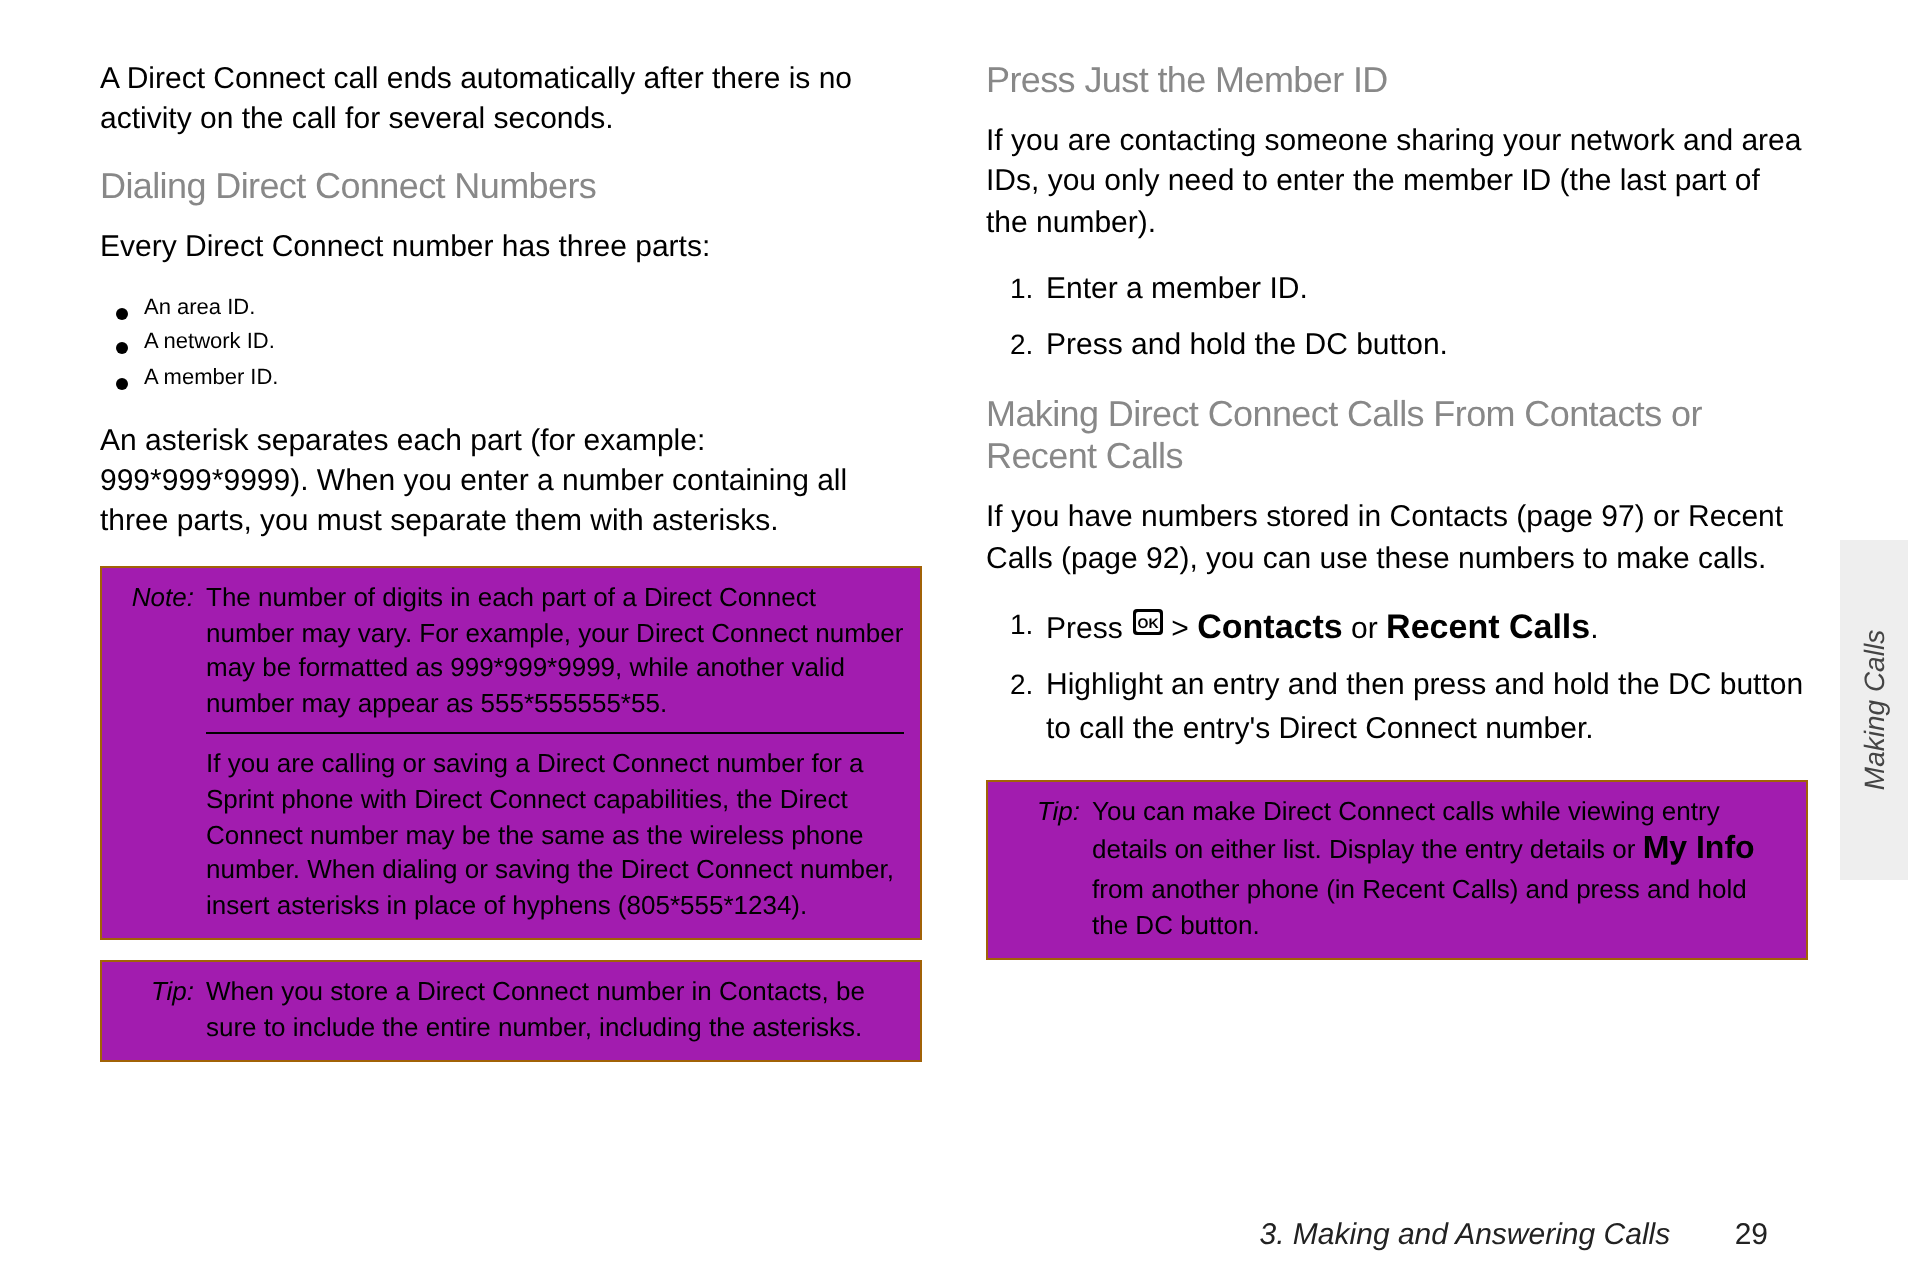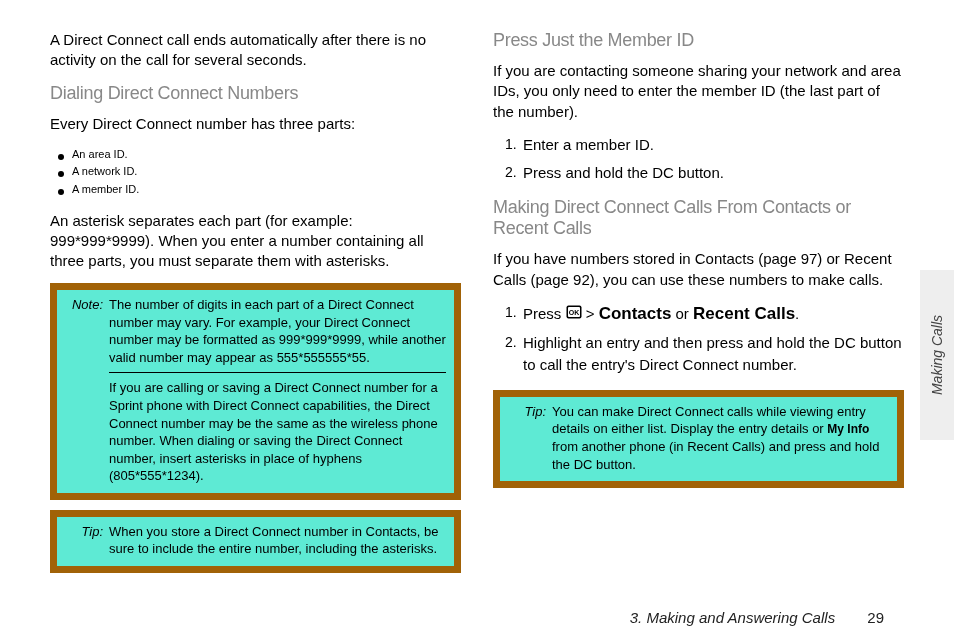--- a/index.html
+++ b/index.html
@@ -67,22 +67,22 @@
     margin-bottom: 6px;
   }
   ol.steps li::before {
     content: counter(step) ".";
     position: absolute;
     left: 0;
     font-weight: normal;
     font-size: 14px;
   }
   .box {
-    border: 7px solid #a16207;
-    background: #5eead4;
+    border: 1px solid #a16207;
+    background: #a21caf;
     font-size: 13px;
     line-height: 1.35;
     padding: 6px 8px 8px 8px;
     margin-bottom: 10px;
   }
   .box .box-row {
     display: flex;
     gap: 6px;
   }
   .box .box-label {
@@ -198,21 +198,21 @@
               <text x="8" y="10" text-anchor="middle" font-size="7" font-family="Arial" font-weight="bold">OK</text>
             </svg></span><span> &gt; </span><span class="bold">Contacts</span><span> or </span><span class="bold">Recent Calls</span><span>.</span>
       </li>
       <li>Highlight an entry and then press and hold the DC button to call the entry's Direct Connect number.</li>
     </ol>
 
     <div class="box">
       <div class="box-row">
         <div class="box-label">Tip:</div>
         <div class="box-text">
-          <span>You can make Direct Connect calls while viewing entry details on either list. Display the entry details or </span><span class="bold" style="font-size:12px">My Info</span><span> from another phone (in Recent Calls) and press and hold the DC button.</span>
+          <span>You can make Direct Connect calls while viewing entry details on either list. Display the entry details or </span><span class="bold" style="font-size:16px">My Info</span><span> from another phone (in Recent Calls) and press and hold the DC button.</span>
         </div>
       </div>
     </div>
   </div>
 </div>
 
 <div class="side-tab">
   <span>Making Calls</span>
 </div>
 

